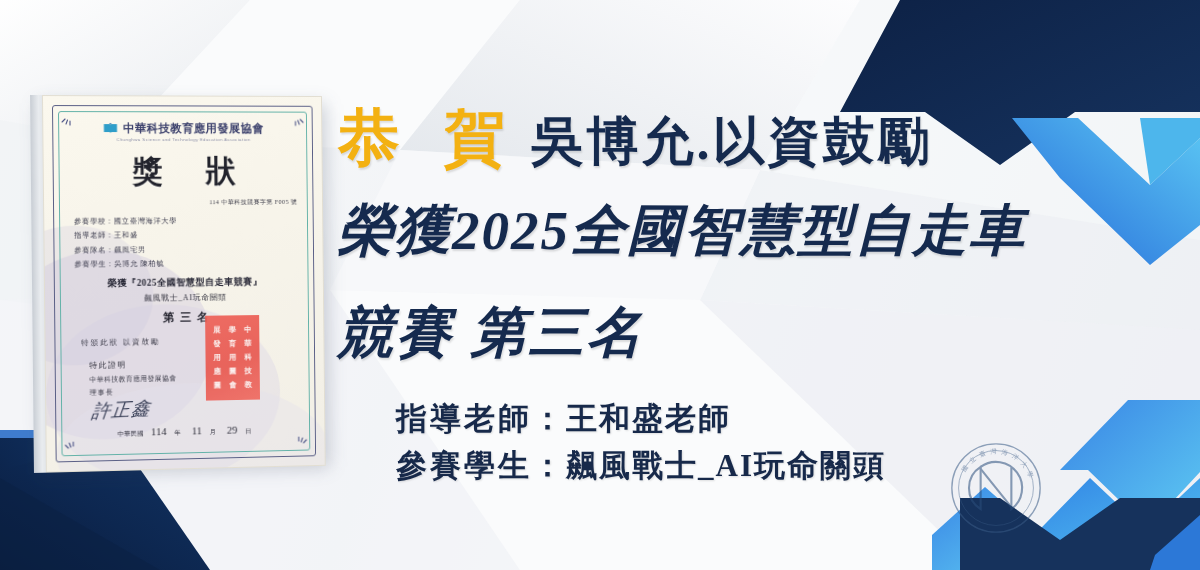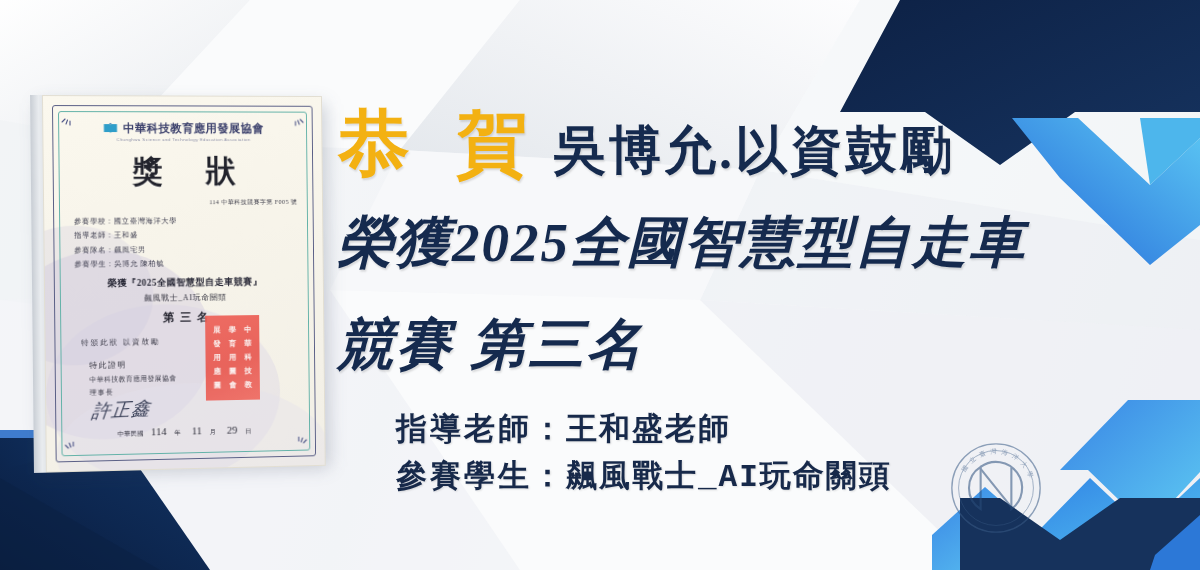--- a/index.html
+++ b/index.html
@@ -139,40 +139,40 @@
   }
   
   .spark { position:absolute; width:14px; height:14px; }
 
   
   #right { position:absolute; left:338px; top:96px; width:862px; }
 
   .line-1 { display:flex; align-items:baseline; white-space:nowrap; }
   .cong {
     font-family:"Liberation Serif", serif; font-weight:700;
-    font-size:72px; color:#f3b112; letter-spacing:14px;
+    font-size:62px; color:#f3b112; letter-spacing:14px;
     text-shadow:1px 2px 2px rgba(0,0,0,.12);
   }
   .names {
     font-family:"Liberation Serif", serif; font-weight:700;
     font-size:52px; color:#152a4e; letter-spacing:3px; margin-left:12px;
     text-shadow:1px 2px 2px rgba(0,0,0,.13);
   }
   .line-2, .line-3 {
     font-family:"Liberation Serif", serif; font-weight:700;
     font-size:55px; color:#152a4e; letter-spacing:2px; white-space:nowrap;
     text-shadow:1px 2px 2px rgba(0,0,0,.13);
     font-style:italic;
   }
   .line-2 { margin-top:14px; }
   .line-3 { margin-top:28px; letter-spacing:3px; }
 
   .meta { margin-top:26px; padding-left:58px; }
   .meta-line {
-    font-family:Liberation Mono, monospace; font-weight:700;
+    font-family:Liberation Serif, serif; font-weight:700;
     font-size:31px; color:#17294a; letter-spacing:2px; white-space:nowrap;
     text-shadow:1px 1px 2px rgba(0,0,0,.12);
     line-height:1.5;
   }
   .meta-line .lbl { letter-spacing:3px; }
 
   
   #wm {
     position:absolute; left:948px; top:440px; width:96px; height:96px;
     opacity:.55;

